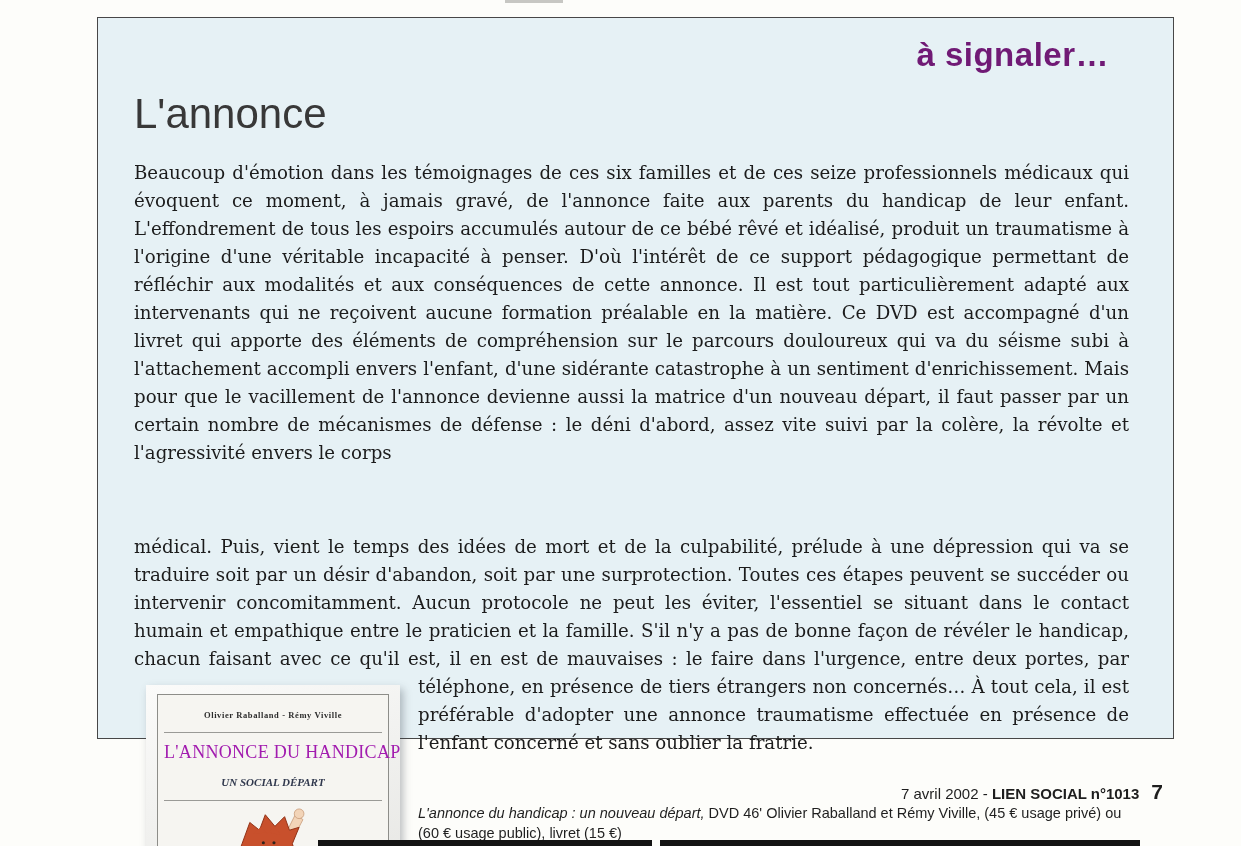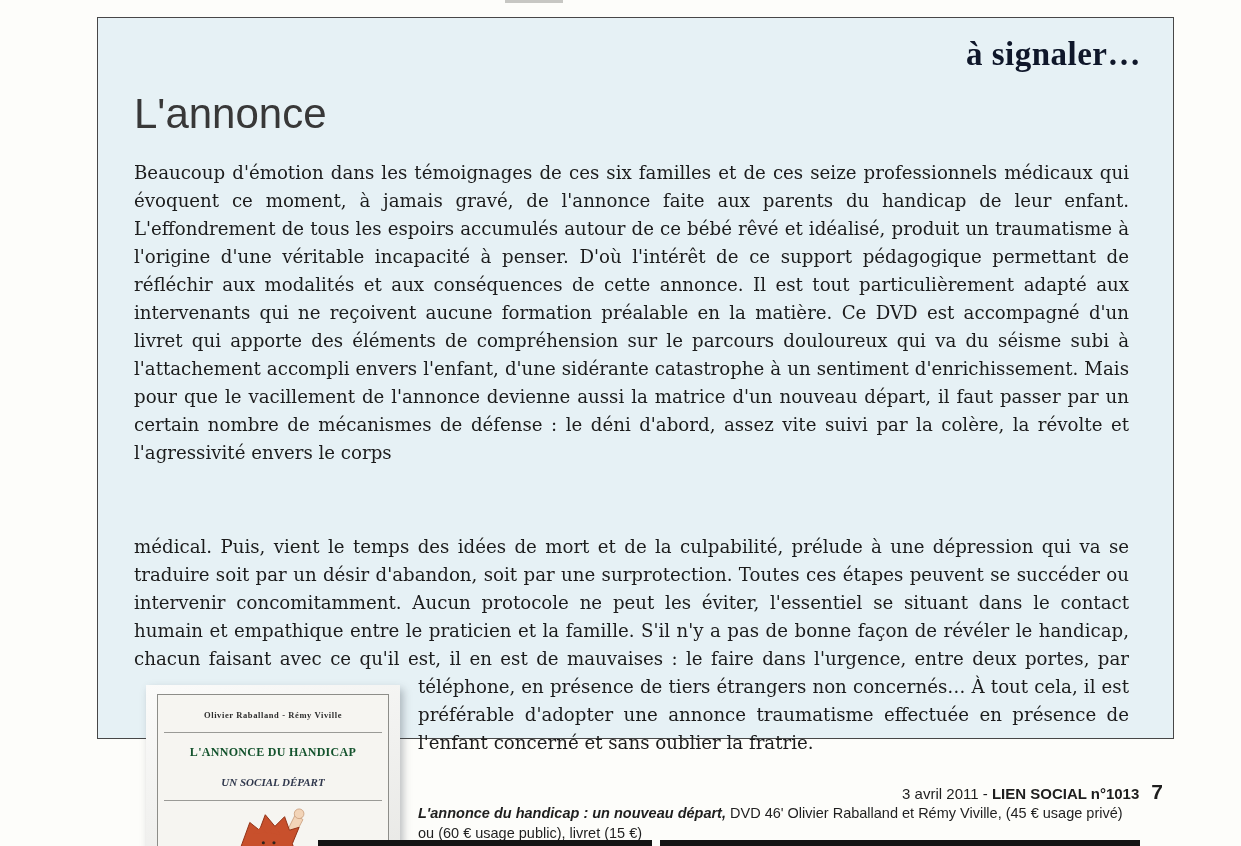--- a/index.html
+++ b/index.html
@@ -6,23 +6,23 @@
   body{
     width:1241px;height:846px;position:relative;overflow:hidden;
     background:#fdfdfa;
     font-family:"Liberation Sans",sans-serif;
   }
   .page-box{
     position:absolute;left:97px;top:17px;width:1077px;height:722px;
     background:#e6f1f5;border:1px solid #474747;box-sizing:border-box;
   }
   .signal-label{
-    position:absolute;top:18px;right:32px;
-    font-family:Liberation Serif, serif;font-weight:bold;
-    font-size:33px;color:#0f172a;letter-spacing:0.5px;
+    position:absolute;top:18px;right:64px;
+    font-family:Liberation Sans, sans-serif;font-weight:bold;
+    font-size:33px;color:#701a75;letter-spacing:0.5px;
   }
   .columns{
     position:absolute;left:36px;top:68px;right:44px;
     display:flex;gap:28px;flex-direction:column;
   }
   .col{flex:1;min-width:0;}
   .col-right{padding-top:38px;}
   .article-title{
     font-family:"Liberation Sans",sans-serif;font-weight:500;
     font-size:42px;line-height:47px;color:#383838;
@@ -46,21 +46,21 @@
     display:block;border:1px solid #8d8d89;background:#f6f5f1;
     padding:6px 6px 4px;text-align:center;
     font-family:"Liberation Serif",serif;
   }
   .dvd-authors{
     display:block;font-size:8.5px;font-weight:bold;letter-spacing:0.6px;
     color:#2c2c2c;border-bottom:1px solid #9a9a96;padding-bottom:3px;
     white-space:nowrap;overflow:hidden;
   }
   .dvd-title{
-    display:block;font-size:12px;font-weight:bold;color:#14532d;
+    display:block;font-size:18px;font-weight:normal;color:#a21caf;
     letter-spacing:0.3px;margin-top:5px;white-space:nowrap;
   }
   .dvd-subtitle{
     display:block;font-size:11px;font-weight:bold;font-style:italic;
     color:#30384d;margin:2px 0 0;padding-bottom:4px;
     border-bottom:1px solid #9a9a96;
   }
   .dvd-illustration{display:block;height:126px;position:relative;}
   .dvd-illustration svg{position:absolute;left:50%;top:2px;transform:translateX(-50%);}
   .dvd-genre{
@@ -72,21 +72,21 @@
   .dvd-publisher{
     display:block;font-size:6.5px;letter-spacing:0.4px;color:#3d3d3d;
     text-align:left;padding:3px 1px 1px;text-transform:uppercase;
   }
   
   .caption{
     font-family:"Liberation Sans",sans-serif;
     font-size:14.5px;line-height:20px;color:#1f1f1f;
     margin-top:46px;text-align:left;
   }
-  .caption-bold{font-weight:bold;font-style:italic;}
+  .caption-bold{font-weight:normal;font-style:italic;}
   .caption-line{display:block;}
   
   .footer{
     position:absolute;top:780px;right:78px;
     font-size:15px;color:#1e1e1e;white-space:nowrap;
   }
   .footer-journal{font-weight:bold;margin-top:8px;}
   .footer-page{font-weight:bold;font-size:21px;margin-left:12px;}
   
   .scan-bar-1{position:absolute;left:318px;bottom:0;width:334px;height:6px;background:#141414;}
@@ -143,18 +143,18 @@
         <span class="caption-bold">L'annonce du handicap : un nouveau départ,</span><span> DVD 46' Olivier Raballand et Rémy Viville, (45 € usage privé) ou (60 € usage public), livret (15 €)</span>
         <span class="caption-line">contact@mondealautre.fr</span>
         <span class="caption-line">Editions d'un monde à l'autre</span>
       </div>
     </div>
 
   </div>
 </div>
 
 <div class="footer">
-  <span>3 avril 2011 - </span><span class="footer-journal">LIEN SOCIAL n°1013</span><span class="footer-page">7</span>
+  <span>7 avril 2002 - </span><span class="footer-journal">LIEN SOCIAL n°1013</span><span class="footer-page">7</span>
 </div>
 
 <div class="scan-mark-top"></div>
 <div class="scan-bar-1"></div>
 <div class="scan-bar-2"></div>
 
 </body></html>

